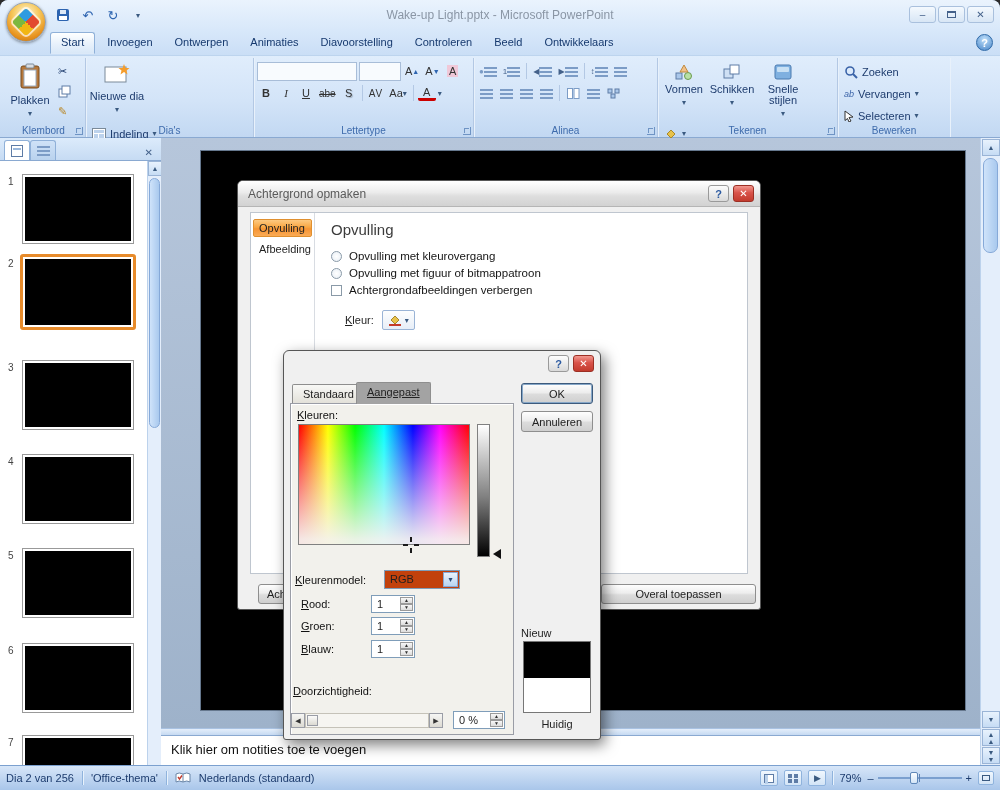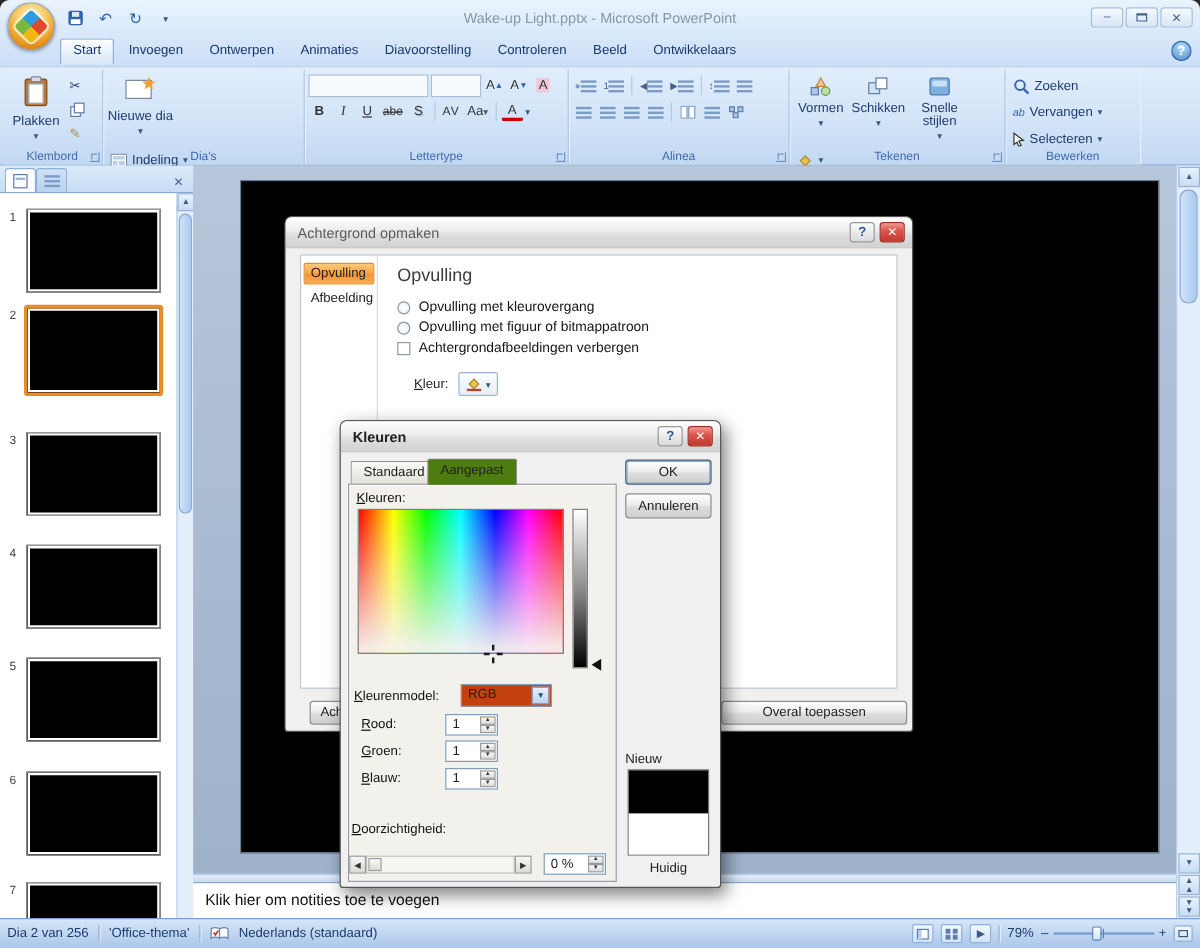--- a/index.html
+++ b/index.html
@@ -148,21 +148,21 @@
   .kleur-row{margin-top:14px;display:flex;align-items:center;gap:8px;padding-left:14px;}
   .clrbtn{display:flex;align-items:center;gap:3px;height:20px;padding:0 5px;border:1px solid #9ab4d6;
           border-radius:2px;background:linear-gradient(#fdfefe,#e7eef7);}
   .ach-btn{position:absolute;left:20px;top:403px;width:72px;height:20px;justify-content:flex-start;padding-left:8px;}
   .overal-btn{position:absolute;left:363px;top:403px;width:155px;height:20px;}
   
   .dlg-colors{left:283px;top:350px;width:318px;height:390px;z-index:50;}
   .dlg-colors .dlg-title{color:#222;font-weight:bold;}
   .cdtab{position:absolute;top:33px;height:20px;padding:3px 10px 0;border:1px solid #8e8e8e;border-bottom:none;
          border-radius:2px 2px 0 0;background:linear-gradient(#f8f8f6,#e2e0d8);color:#222;}
-  .cdtab.active{top:31px;height:22px;background:#4d7c0f;z-index:3;}
+  .cdtab.active{top:31px;height:22px;background:#a3a3a3;z-index:3;text-decoration:underline;}
   .cd-frame{position:absolute;left:6px;top:52px;width:224px;height:332px;border:1px solid #9a9da6;
             background:#f2f1ec;box-shadow:inset 1px 1px 0 #fff;}
   .cd-label{position:absolute;font-size:11px;color:#111;}
   .spectrum{position:absolute;left:14px;top:73px;width:172px;height:121px;border:1px solid #808080;
      background:linear-gradient(to bottom,rgba(255,255,255,0) 0%,rgba(245,242,240,.95) 96%),
                 linear-gradient(to right,#f00,#ff0 17%,#0f0 33%,#0ff 50%,#00f 67%,#f0f 83%,#f00);}
   .lumbar{position:absolute;left:193px;top:73px;width:13px;height:133px;border:1px solid #808080;
           background:linear-gradient(#fff,#808080 55%,#000);}
   .lumarrow{position:absolute;left:209px;top:198px;width:0;height:0;
             border-top:5px solid transparent;border-bottom:5px solid transparent;border-right:8px solid #111;}
@@ -593,21 +593,20 @@
             <span class="dd-arrow">▾</span>
           </div>
         </div>
       </div>
     </div>
     <div class="btn ach-btn">Ach</div>
     <div class="btn overal-btn">Overal toepassen</div>
   </div>
 
   <div class="dlg dlg-colors">
-    <div class="dlg-title"><span>Kleuren</span></div>
     <div class="thelp" style="right:31px;">?</div>
     <div class="tclose" style="right:6px;">✕</div>
 
     <div class="cdtab" style="left:8px;">Standaard</div>
     <div class="cdtab active" style="left:72px;">Aangepast</div>
     <div class="cd-frame"></div>
 
     <span class="cd-label" style="left:13px;top:58px;"><u>K</u>leuren:</span>
     <div class="spectrum"></div>
     <svg class="cross" width="16" height="16">

